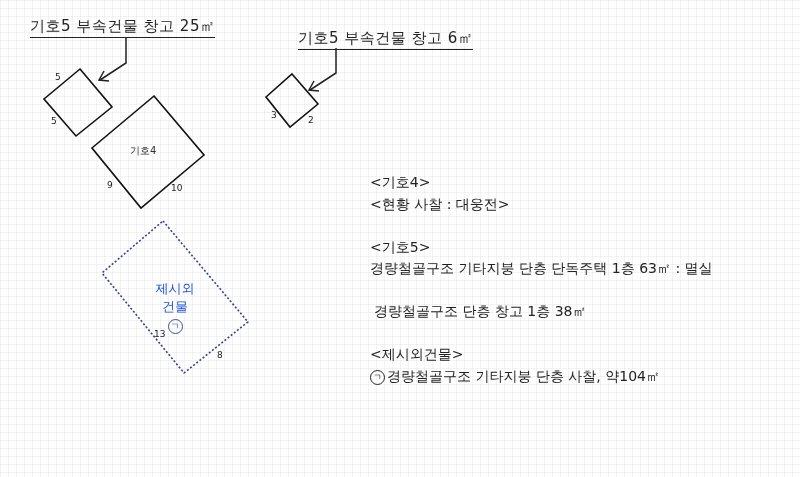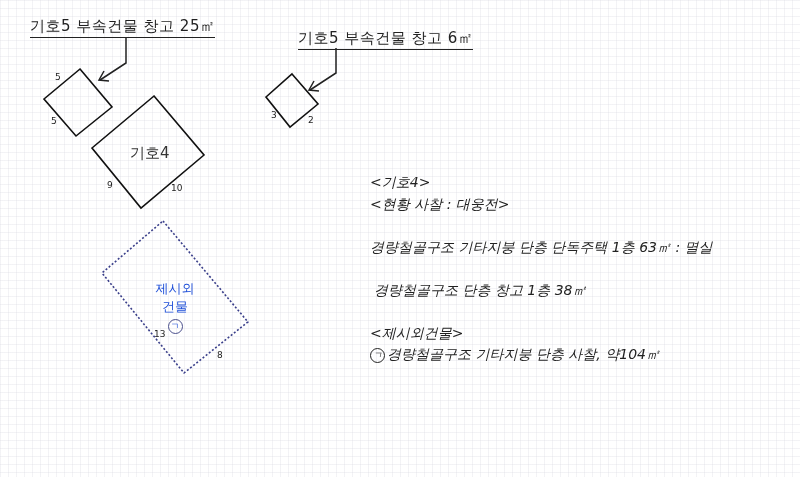--- a/index.html
+++ b/index.html
@@ -13,25 +13,25 @@
       font-family: "DejaVu Sans", sans-serif;
       color: #222;
     }
     #diagram { position: absolute; left: 0; top: 0; }
     .callout {
       position: absolute; font-size: 15px; white-space: nowrap;
       color: #222; letter-spacing: 0.5px;
     }
     .callout .uline { position: absolute; left: 0; right: 0; bottom: -2px; border-bottom: 1.5px solid #222; }
     .dim { position: absolute; font-size: 9px; color: #222; }
-    .shape-label { position: absolute; font-size: 15px; color: #333; }
+    .shape-label { position: absolute; font-size: 10px; color: #333; }
     .dotted-label { position: absolute; font-size: 13px; color: #1d4ed8; text-align: center; line-height: 18px; }
     .circ { display: inline-block; width: 13px; height: 13px; border: 1px solid #4a4f8c; border-radius: 50%; font-size: 9px; line-height: 13px; text-align: center; }
     .notes { position: absolute; left: 370px; top: 172px; font-size: 14px; line-height: 21.5px; color: #222; }
-    .notes .line { white-space: nowrap; font-style: italic; }
+    .notes .line { white-space: nowrap; }
     .notes .indent { padding-left: 4px; }
     .notes .gap { height: 21.5px; }
     .circ-b { display: inline-block; width: 13px; height: 13px; border: 1px solid #222; border-radius: 50%; font-size: 9px; line-height: 13px; text-align: center; vertical-align: 1px; margin-right: 2px; }
   </style>
 </head>
 <body>
 
 <svg id="diagram" width="800" height="477" xmlns="http://www.w3.org/2000/svg">
 
   <g stroke="#222" stroke-width="1.5" fill="none">
@@ -77,19 +77,20 @@
   <div>건물</div>
   <div><span class="circ">ㄱ</span></div>
 </div>
 <span class="dim" style="left:123px; top:329px;margin-left:31px;">13</span>
 <span class="dim" style="left:217px; top:350px;">8</span>
 
 <div class="notes">
   <div class="line">&lt;기호4&gt;</div>
   <div class="line">&lt;현황 사찰 : 대웅전&gt;</div>
   <div class="gap"></div>
+  <div class="line">&lt;기호5&gt;</div>
   <div class="line">경량철골구조 기타지붕 단층 단독주택 1층 63㎡ : 멸실</div>
   <div class="gap"></div>
   <div class="line indent">경량철골구조 단층 창고 1층 38㎡</div>
   <div class="gap"></div>
   <div class="line">&lt;제시외건물&gt;</div>
   <div class="line"><span class="circ-b">ㄱ</span><span>경량철골구조 기타지붕 단층 사찰, 약104㎡</span></div>
 </div>
 
 </body></html>

